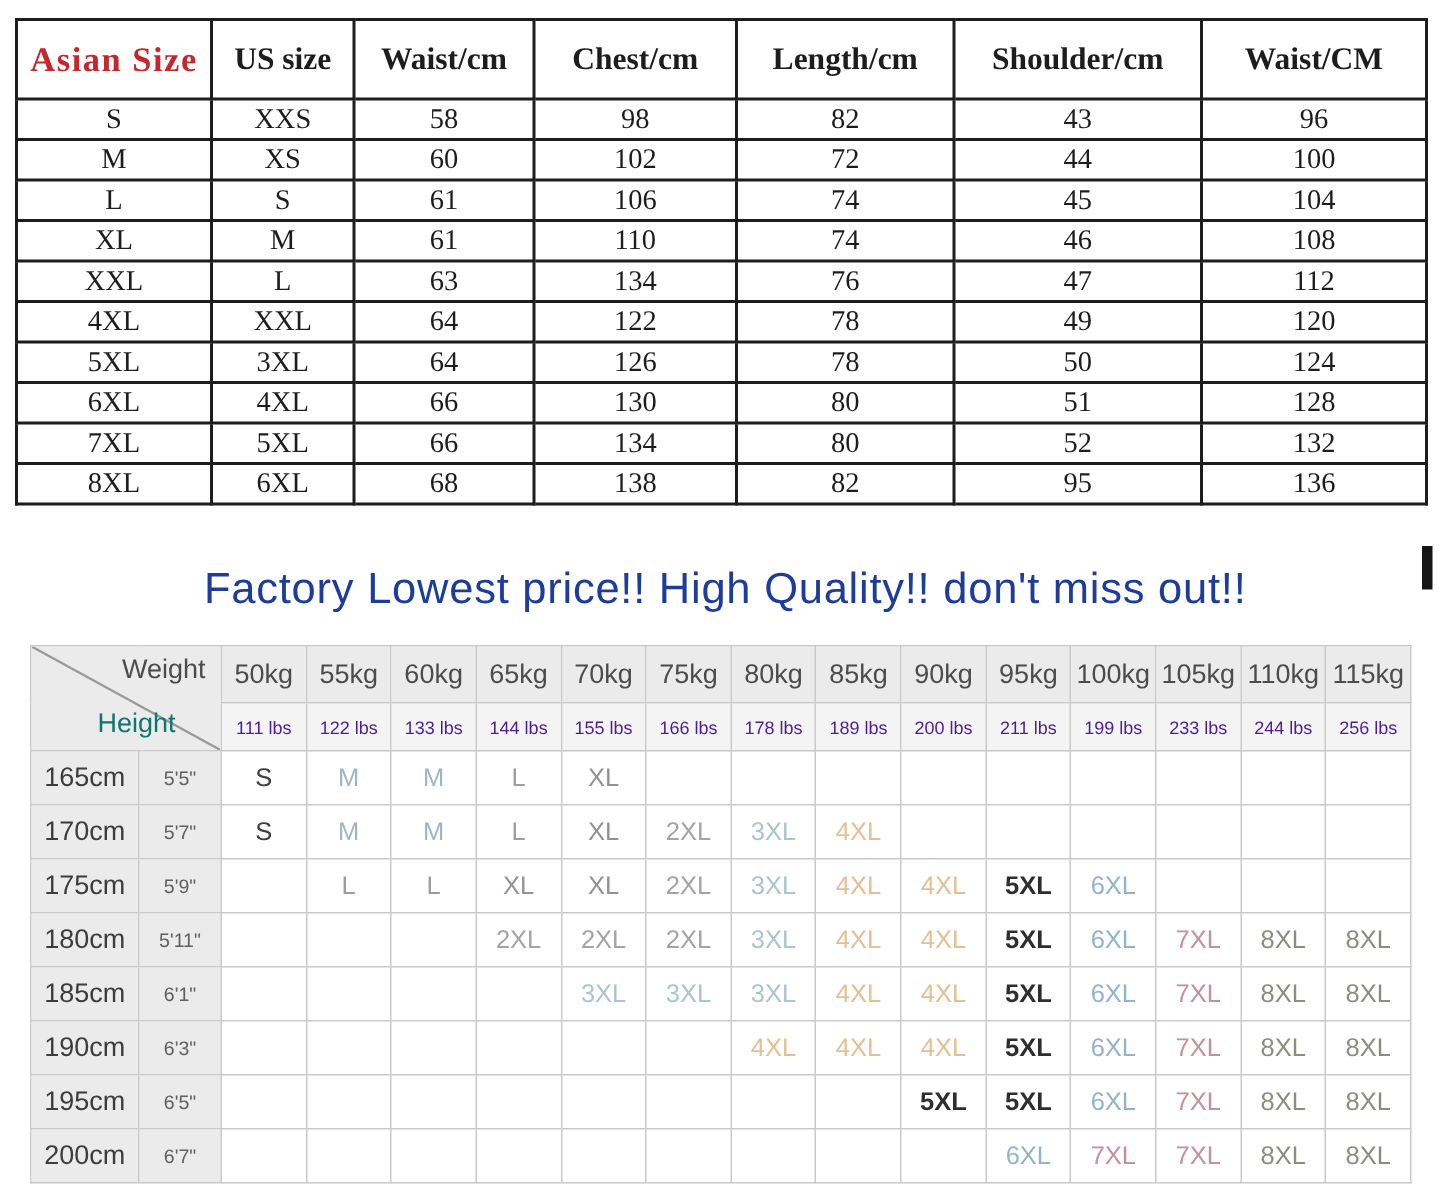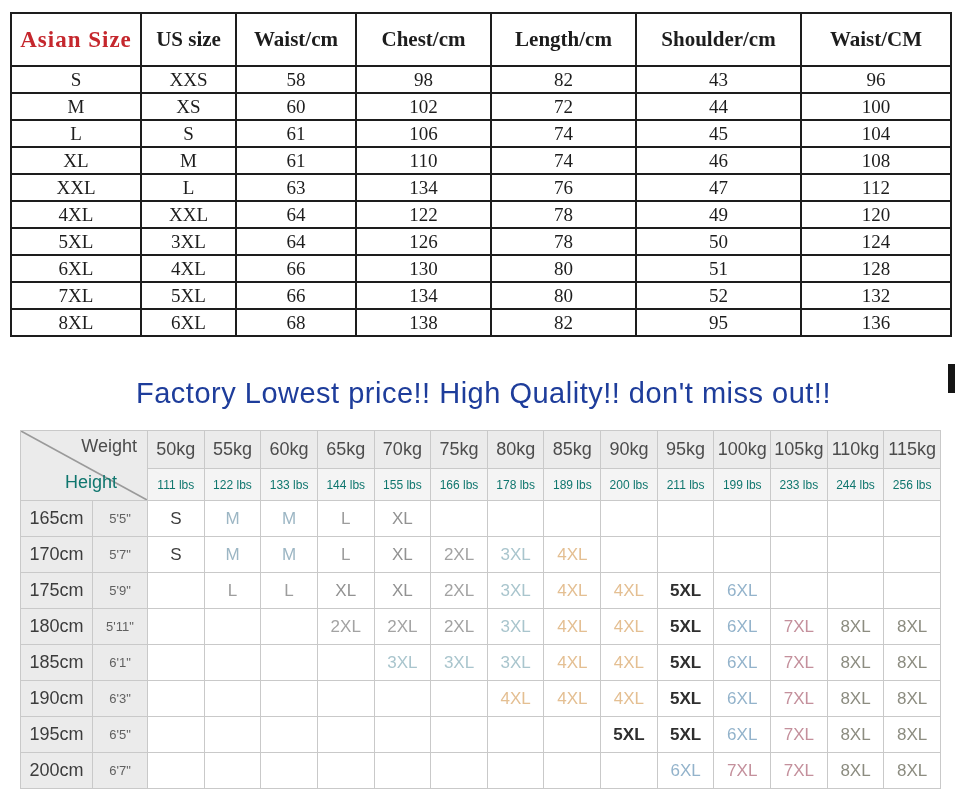--- a/index.html
+++ b/index.html
@@ -20,21 +20,21 @@
   
   .banner { position:absolute; left:0; top:377px; width:100%; text-align:center;
     font-size:29px; font-weight:400; letter-spacing:0.5px; }
 
   
   table.matrix { position:absolute; left:20px; top:430px; width:921px;
     border-collapse:collapse; table-layout:fixed; }
   .matrix th, .matrix td { border:1px solid #c9c9c9; text-align:center;
     vertical-align:middle; font-weight:400; overflow:hidden; white-space:nowrap; }
   .matrix th.kg  { height:38px; background:#ebebeb; color:#4c4c4c; font-size:18px; }
-  .matrix th.lbs { height:32px; background:#f4f4f4; color:#0f766e; font-size:12px; }
+  .matrix th.lbs { height:32px; background:#f4f4f4; color:#4c1d95; font-size:12px; }
   .matrix td.hcm { background:#ebebeb; color:#3c3c3c; font-size:18px;margin-left:20px; }
   .matrix td.hft { background:#ebebeb; color:#606060; font-size:13px; }
   .matrix td.val { height:36px; font-size:17px; background:#ffffff; }
 
   
   .corner { background:#ebebeb; position:relative; padding:0; }
   .corner svg { position:absolute; left:0; top:0; width:100%; height:100%; display:block; }
   .corner .wlab { position:absolute; top:5px; right:10px; font-size:18px; color:#4c4c4c;margin-left:25px; }
   .corner .hlab { position:absolute; bottom:7px; left:10px; font-size:18px; color:#0f766e;margin-left:34px; }
 

